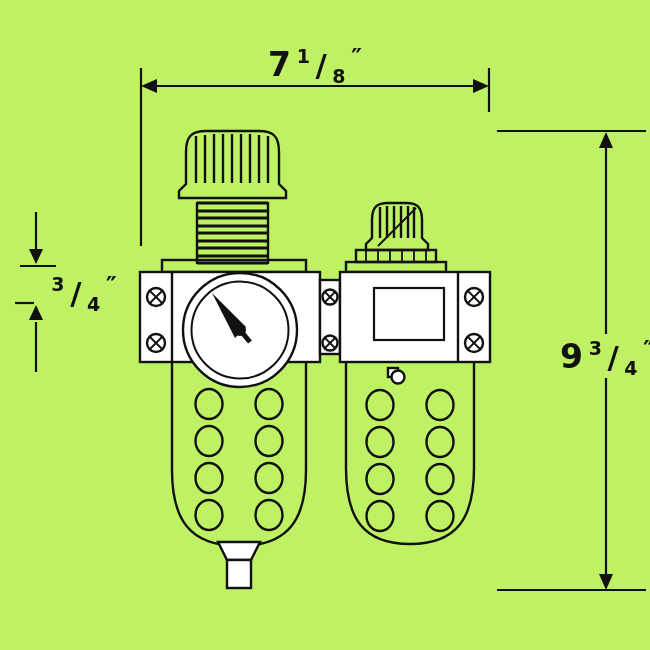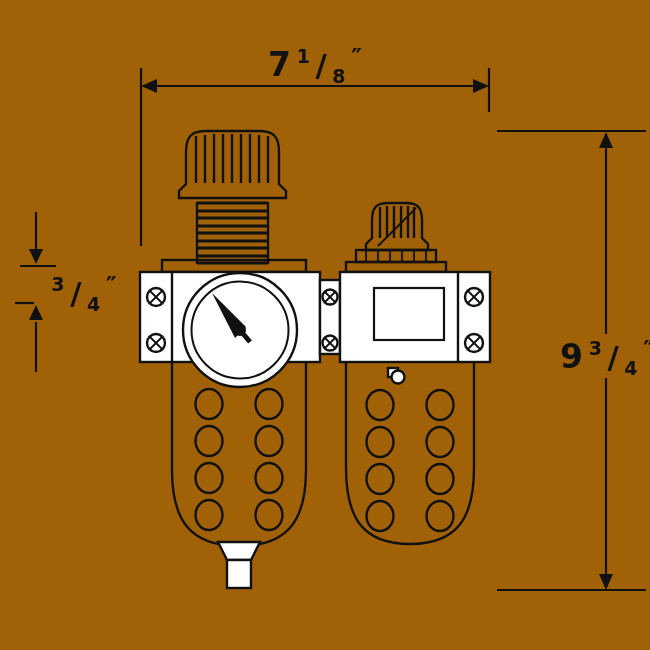--- a/index.html
+++ b/index.html
@@ -1,17 +1,17 @@
 <!DOCTYPE html>
 <html><head>
 <meta charset="utf-8">
 <style>
   html,body{margin:0;padding:0;background:#ffffff;}
   .stage{
-    width:650px;height:650px;background:#a16207;position:relative;
+    width:650px;height:650px;background:#bef264;position:relative;
     font-family:"DejaVu Sans", sans-serif;
   }
   svg{display:block;}
   text{fill:#111111;font-weight:bold;}
 </style>
 </head>
 <body>
 
 <div class="stage">
 <svg width="650" height="650" viewBox="0 0 650 650">

